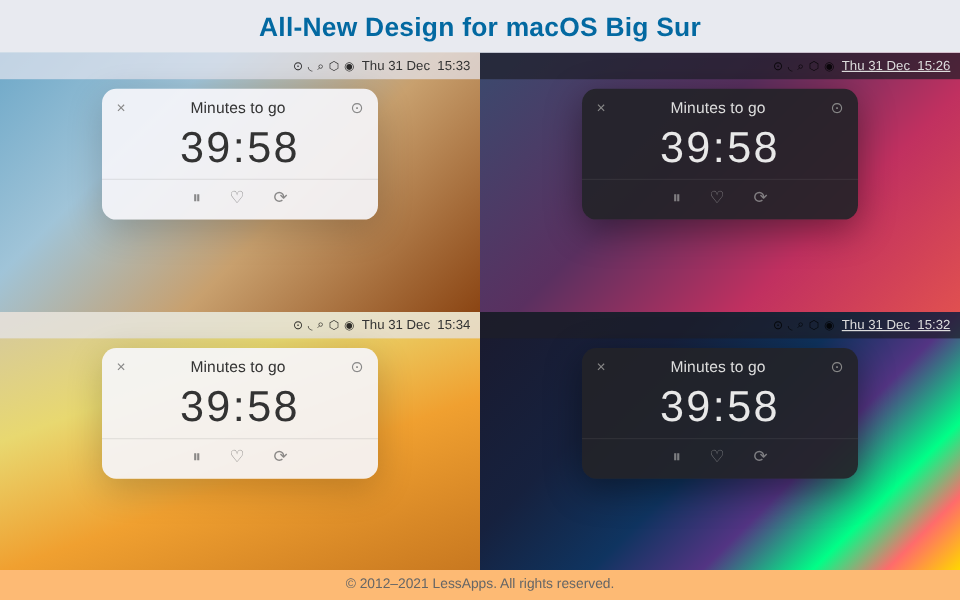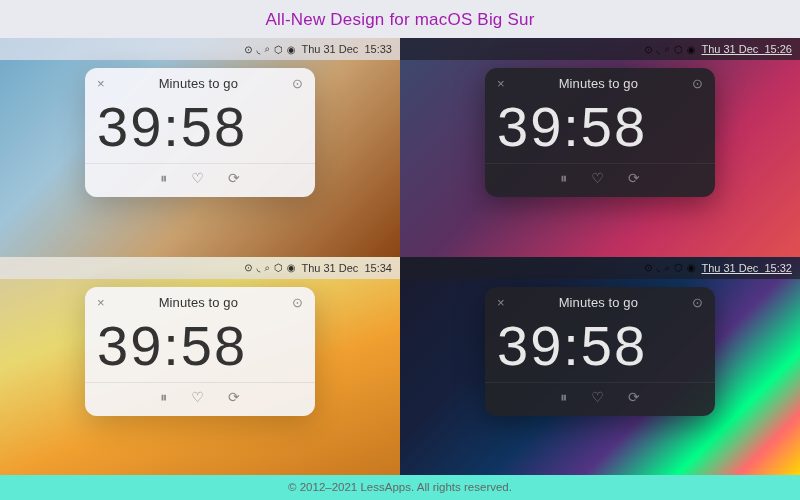--- a/index.html
+++ b/index.html
@@ -9,23 +9,23 @@
       height: 500px;
       overflow: hidden;
       font-family: -apple-system, BlinkMacSystemFont, 'Helvetica Neue', sans-serif;
       background: #e8eaf0;
       display: flex;
       flex-direction: column;
       align-items: center;
     }
 
     .page-title {
-      font-size: 17px;
-      color: #a21caf;
-      font-weight: 400;
+      font-size: 22px;
+      color: #0369a1;
+      font-weight: 700;
       padding: 10px 0 8px;
       letter-spacing: 0.2px;
       z-index: 10;
       position: relative;
     }
 
     .grid {
       display: grid;
       grid-template-columns: 1fr 1fr;
       grid-template-rows: 1fr 1fr;
@@ -141,27 +141,26 @@
     .widget-light .widget-title { color: #333; }
     .widget-dark .widget-title { color: #ddd; }
 
     .widget-settings {
       font-size: 13px;
       color: #888;
       cursor: pointer;
     }
 
     .widget-time {
-      text-align: left;
+      text-align: center;
       padding: 4px 0 8px;
-      font-size: 56px;
+      font-size: 36px;
       font-weight: 100;
       letter-spacing: 2px;
       line-height: 1;
-      margin-left: 12px;
     }
 
     .widget-light .widget-time { color: #333; }
     .widget-dark .widget-time { color: #e8e8e8; }
 
     .widget-controls {
       display: flex;
       justify-content: center;
       gap: 24px;
       padding: 6px 0 10px;
@@ -177,21 +176,21 @@
     .widget-light .ctrl-icon { color: #444; }
     .widget-dark .ctrl-icon { color: #bbb; }
 
     
     .footer {
       width: 100%;
       text-align: center;
       font-size: 11.5px;
       color: #666;
       padding: 6px 0 7px;
-      background: #5eead4;
+      background: #fdba74;
       font-weight: 300;
       position: relative;
       z-index: 10;
     }
   </style>
 </head>
 <body>
 
 <div class="page-title">All-New Design for macOS Big Sur</div>
 

